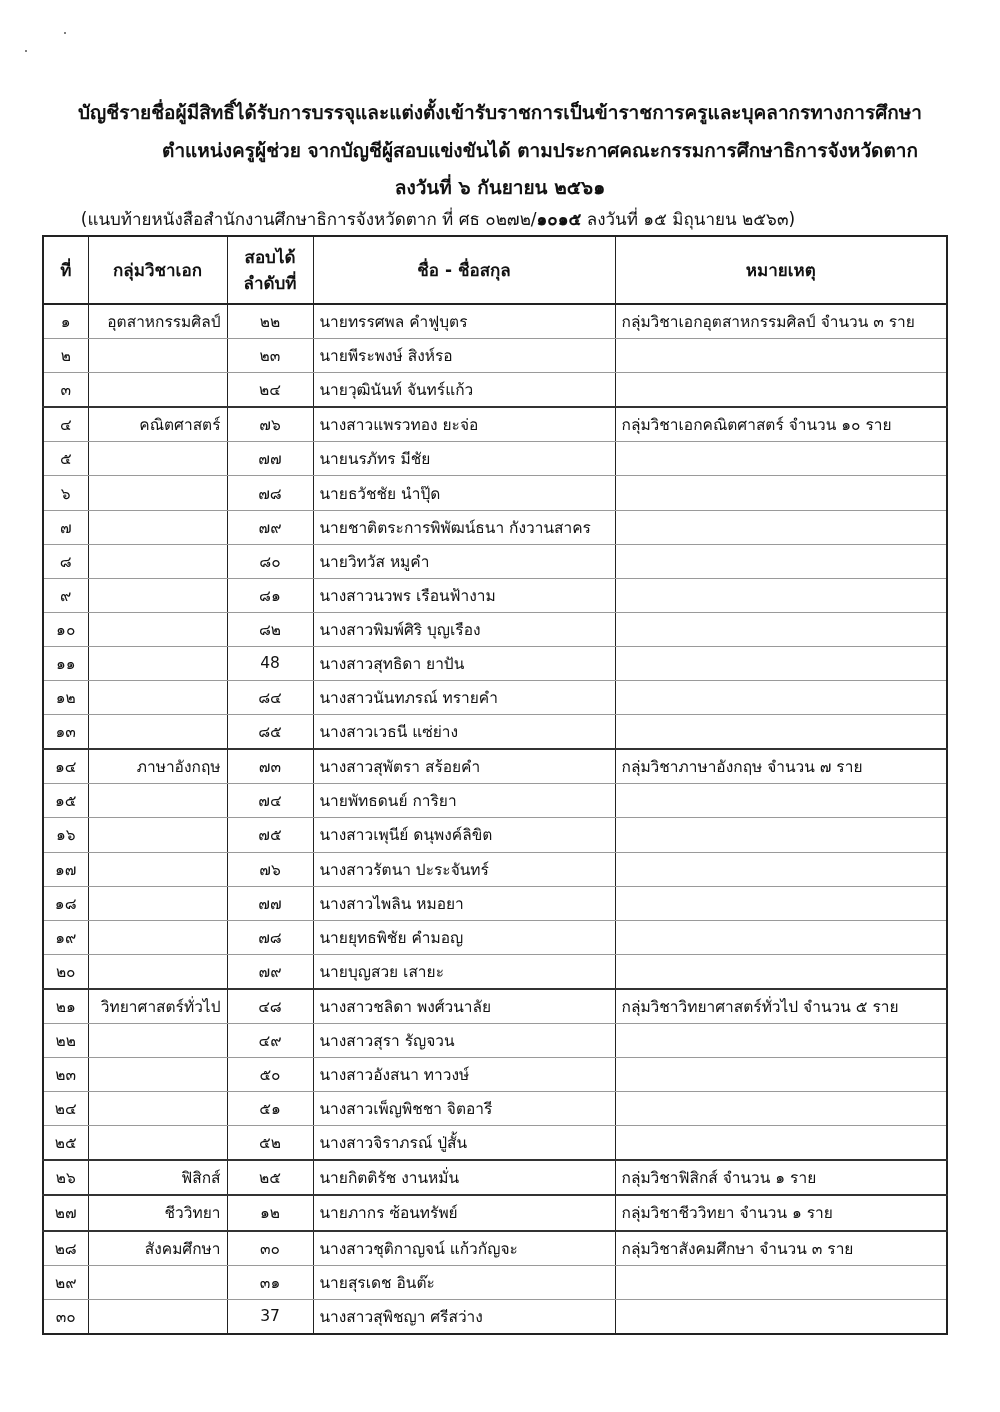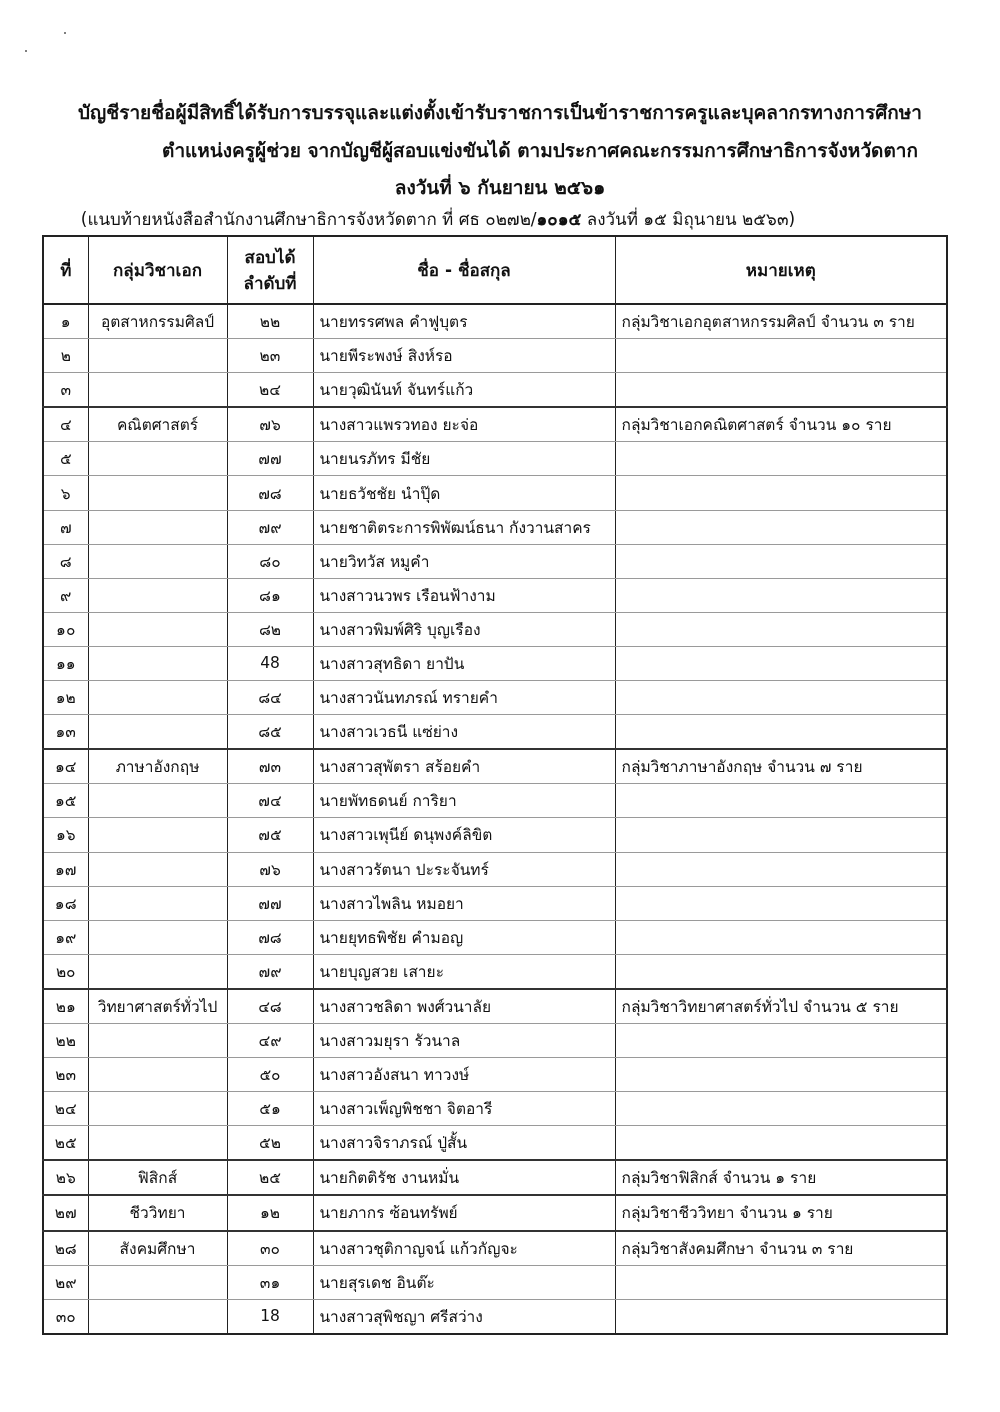--- a/index.html
+++ b/index.html
@@ -35,21 +35,21 @@
     text-align: center; vertical-align: middle; padding: 0;
   }
   table.roster td {
     height: 33.1px; padding: 0 6px; white-space: nowrap; overflow: hidden;
     border-left: 1.5px solid #222; border-right: 1.5px solid #222;
     border-top: 1px solid #9a9a9a; border-bottom: 1px solid #9a9a9a;
     vertical-align: middle;
   }
   table.roster tr.group-start td { border-top: 2px solid #333; }
   td.no, td.rank { text-align: center; padding: 0; }
-  td.subj { text-align: center; padding: 0 2px; }
+  td.subj { text-align: right; padding: 0 2px; }
   td.name { padding-left: 6px; margin-left: 34px; }
   td.note { padding-left: 6px; }
 </style>
 </head>
 <body>
 
 <span class="speck" style="left:64px;top:32px;"></span>
 <span class="speck" style="left:25px;top:50px;"></span>
 
 <div class="heading" style="top:100px;">บัญชีรายชื่อผู้มีสิทธิ์ได้รับการบรรจุและแต่งตั้งเข้ารับราชการเป็นข้าราชการครูและบุคลากรทางการศึกษา</div>
@@ -224,21 +224,21 @@
         <td class="no">๒๑</td>
         <td class="subj">วิทยาศาสตร์ทั่วไป</td>
         <td class="rank">๔๘</td>
         <td class="name">นางสาวชลิดา   พงศ์วนาลัย</td>
         <td class="note">กลุ่มวิชาวิทยาศาสตร์ทั่วไป จำนวน ๕ ราย</td>
       </tr>
       <tr>
         <td class="no">๒๒</td>
         <td class="subj"></td>
         <td class="rank">๔๙</td>
-        <td class="name">นางสาวมยุรา   รัวนาล</td>
+        <td class="name">นางสาวสุรา   รัญจวน</td>
         <td class="note"></td>
       </tr>
       <tr>
         <td class="no">๒๓</td>
         <td class="subj"></td>
         <td class="rank">๕๐</td>
         <td class="name">นางสาวอังสนา   ทาวงษ์</td>
         <td class="note"></td>
       </tr>
       <tr>
@@ -279,18 +279,18 @@
       <tr>
         <td class="no">๒๙</td>
         <td class="subj"></td>
         <td class="rank">๓๑</td>
         <td class="name">นายสุรเดช   อินต๊ะ</td>
         <td class="note"></td>
       </tr>
       <tr>
         <td class="no">๓๐</td>
         <td class="subj"></td>
-        <td class="rank">18</td>
+        <td class="rank">37</td>
         <td class="name">นางสาวสุพิชญา   ศรีสว่าง</td>
         <td class="note"></td>
       </tr>
     </tbody>
 </table>
 
 </body></html>

